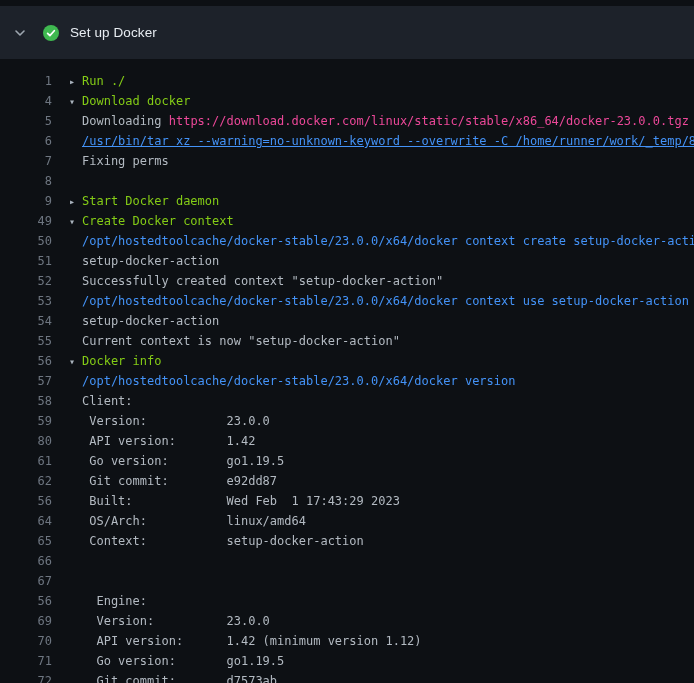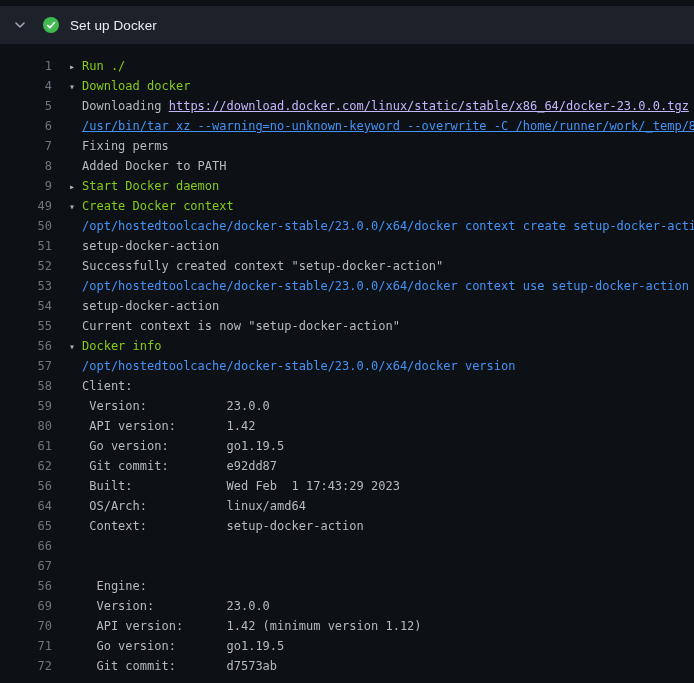--- a/index.html
+++ b/index.html
@@ -6,21 +6,21 @@
     margin: 0;
     padding: 0;
     background: #0d1014;
     width: 694px;
     height: 683px;
     overflow: hidden;
     font-family: "Liberation Sans", sans-serif;
   }
   .step-header {
     margin-top: 6px;
-    height: 38px;
+    height: 53px;
     background: #1d222a;
     display: flex;
     align-items: center;
     padding-left: 13px;
     box-sizing: border-box;
     cursor: pointer;
   }
   .chevron {
     width: 14px;
     height: 14px;
@@ -69,21 +69,21 @@
   .content.child { padding-left: 30px; }
   .arrow {
     display: inline-block;
     width: 13px;
     color: #aab4be;
     font-size: 10px;
   }
   .gtitle { color: #84cc16; }
   .cmd { color: #4493f8; }
   .cmd.ul { text-decoration: underline; }
-  .link { text-decoration: underline; cursor: pointer; color: #c4b5fd; text-align: center; }
+  .link { cursor: pointer; color: #ec4899; text-align: center; }
 </style>
 </head>
 <body>
 
 <div class="step-header">
   <span class="chevron">
     <svg width="12" height="12" viewBox="0 0 12 12">
       <polyline points="2,4 6,8 10,4" fill="none" stroke="#9ea7b0" stroke-width="1.6" stroke-linecap="round" stroke-linejoin="round"></polyline>
     </svg>
   </span>
@@ -95,21 +95,21 @@
   </span>
   <span class="step-title">Set up Docker</span>
 </div>
 
 <div class="log" id="log">
     <div class="row group"><span class="num">1</span><span class="content"><span class="arrow">▸</span><span class="gtitle">Run ./</span></span></div>
     <div class="row group"><span class="num">4</span><span class="content"><span class="arrow">▾</span><span class="gtitle">Download docker</span></span></div>
     <div class="row"><span class="num">5</span><span class="content child"><span>Downloading </span><span class="link">https://download.docker.com/linux/static/stable/x86_64/docker-23.0.0.tgz</span></span></div>
     <div class="row"><span class="num">6</span><span class="content child cmd ul">/usr/bin/tar xz --warning=no-unknown-keyword --overwrite -C /home/runner/work/_temp/8c9</span></div>
     <div class="row"><span class="num">7</span><span class="content child">Fixing perms</span></div>
-    <div class="row"><span class="num">8</span><span class="content child">Added Docker to PATH</span></div>
+    <div class="row"><span class="num">8</span></div>
     <div class="row group"><span class="num">9</span><span class="content"><span class="arrow">▸</span><span class="gtitle">Start Docker daemon</span></span></div>
     <div class="row group"><span class="num">49</span><span class="content"><span class="arrow">▾</span><span class="gtitle">Create Docker context</span></span></div>
     <div class="row"><span class="num">50</span><span class="content child cmd">/opt/hostedtoolcache/docker-stable/23.0.0/x64/docker context create setup-docker-action</span></div>
     <div class="row"><span class="num">51</span><span class="content child">setup-docker-action</span></div>
     <div class="row"><span class="num">52</span><span class="content child">Successfully created context "setup-docker-action"</span></div>
     <div class="row"><span class="num">53</span><span class="content child cmd">/opt/hostedtoolcache/docker-stable/23.0.0/x64/docker context use setup-docker-action</span></div>
     <div class="row"><span class="num">54</span><span class="content child">setup-docker-action</span></div>
     <div class="row"><span class="num">55</span><span class="content child">Current context is now "setup-docker-action"</span></div>
     <div class="row group"><span class="num">56</span><span class="content"><span class="arrow">▾</span><span class="gtitle">Docker info</span></span></div>
     <div class="row"><span class="num">57</span><span class="content child cmd">/opt/hostedtoolcache/docker-stable/23.0.0/x64/docker version</span></div>

